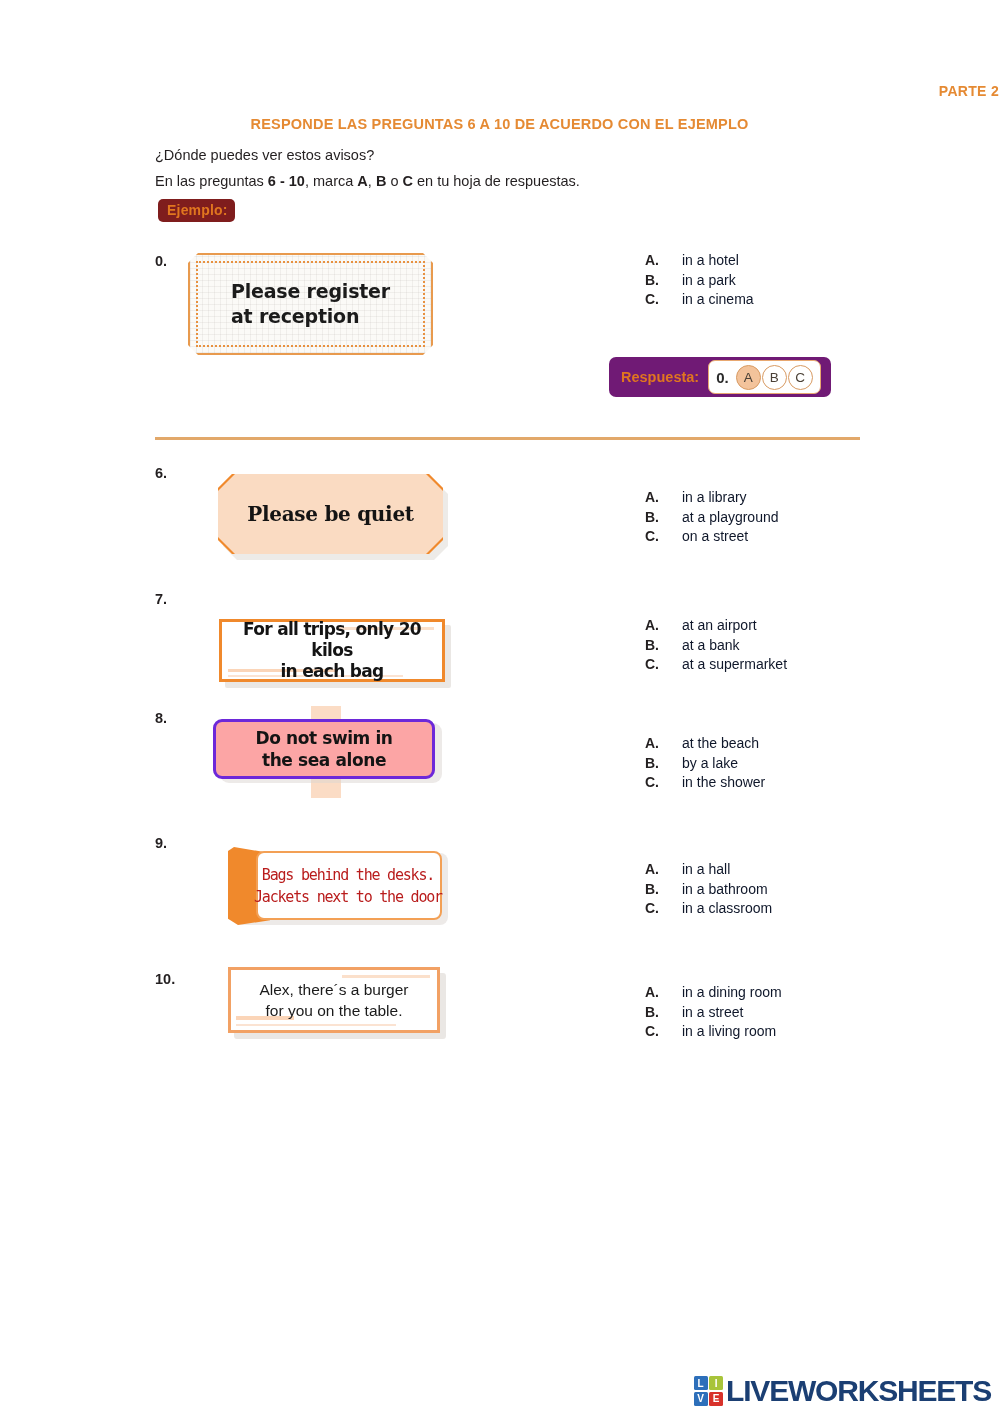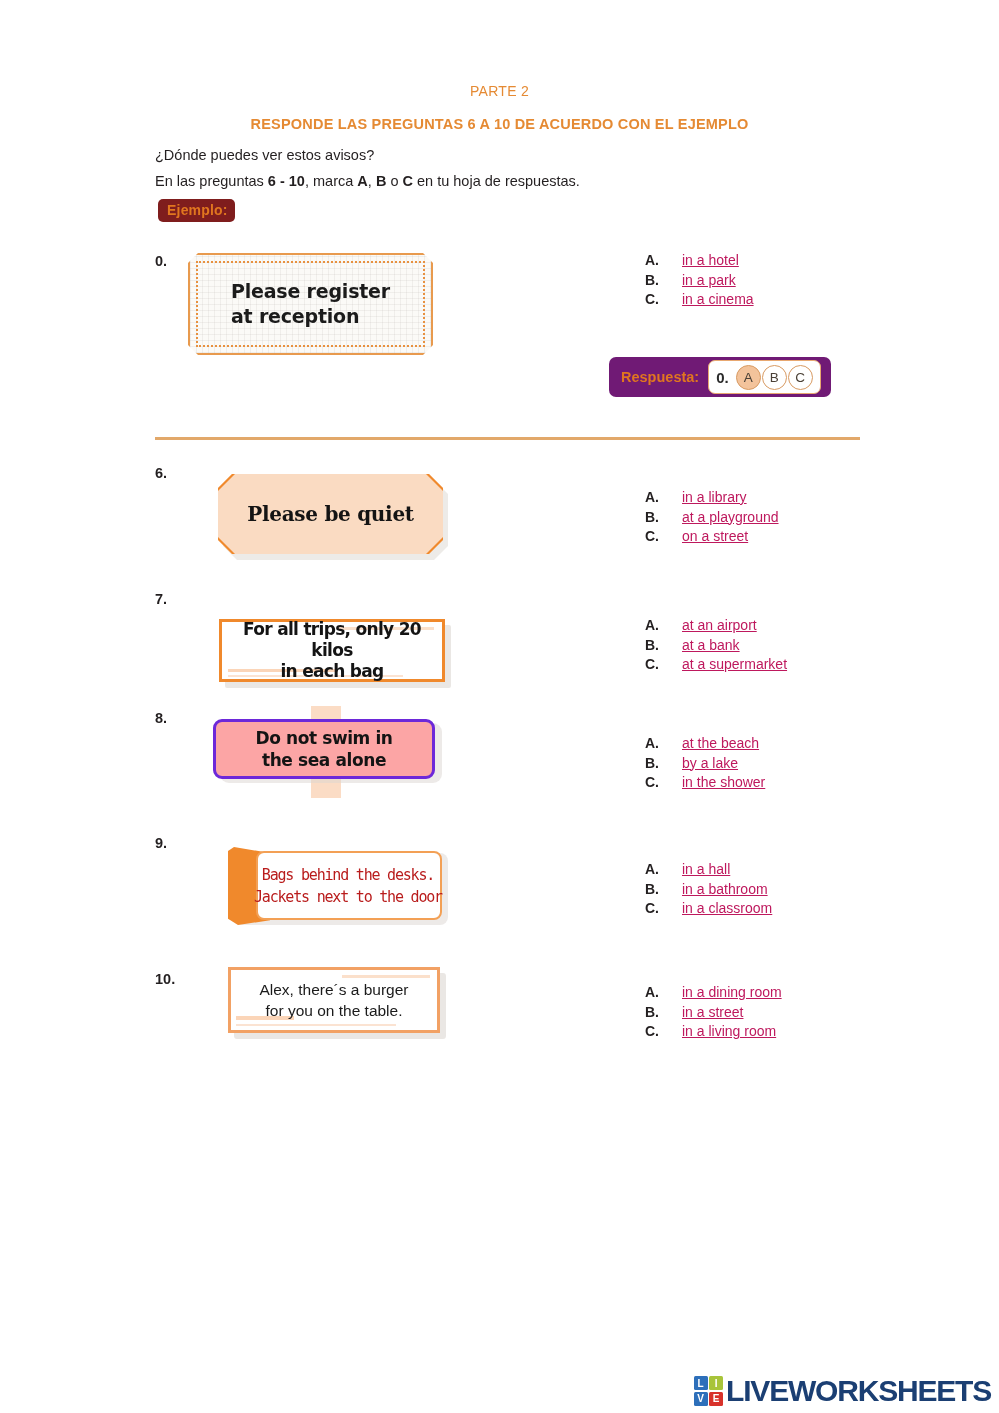--- a/index.html
+++ b/index.html
@@ -19,24 +19,25 @@
   
   .header {
     position: absolute;
     left: 0;
     top: 84px;
     width: 999px;
     text-align: center;
   }
   .part-title {
     font-size: 14px;
-    font-weight: normal;
+    font-weight: bold;
     color: #e58a33;
     letter-spacing: .3px;
     line-height: 1.1;
+    text-align: right;
   }
   .part-subtitle {
     font-size: 14.5px;
     font-weight: bold;
     color: #e58a33;
     letter-spacing: .2px;
     margin-top: 18px;
     line-height: 1.1;
   }
 
@@ -93,22 +94,21 @@
     line-height: 19.5px;
     font-size: 14px;
   }
   .opt-letter {
     font-weight: bold;
     width: 37px;
     flex: 0 0 37px;
     color: #231f20;
   }
   .opt-text {
-    color: #be185d;
-    text-decoration: underline;
+    color: #0f172a;
   }
 
   
   .sign0 {
     position: absolute;
     left: 188px;
     top: 253px;
     width: 245px;
     height: 102px;
     background:

